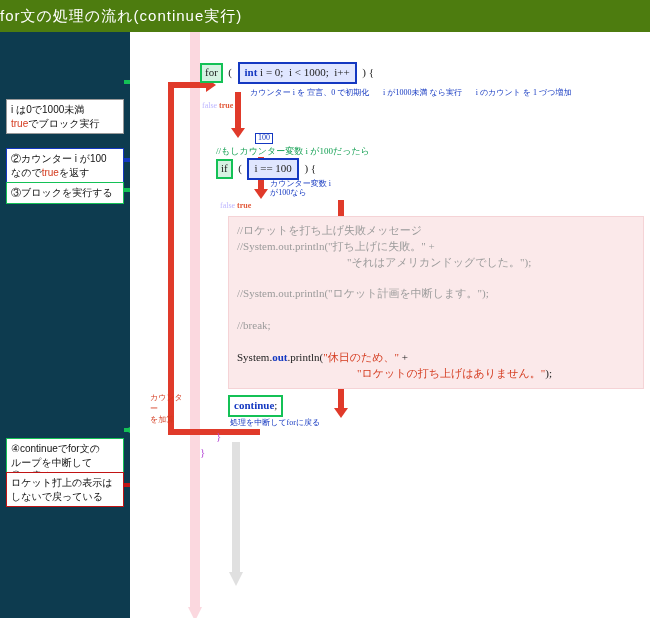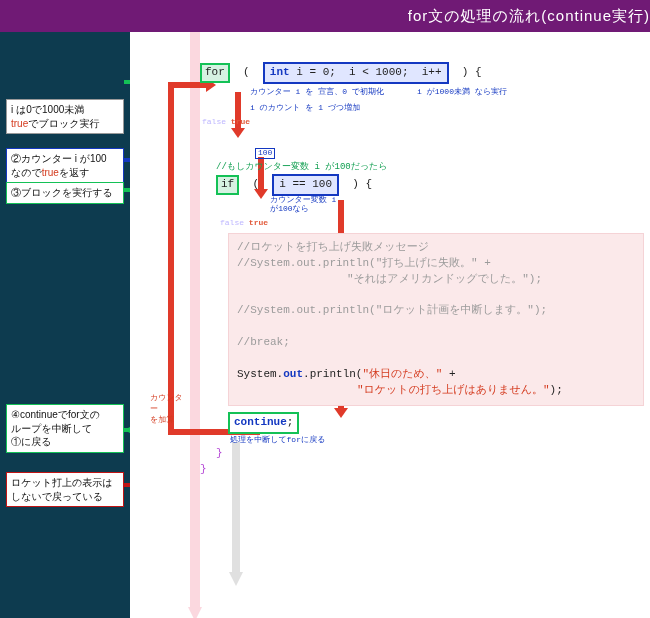--- a/index.html
+++ b/index.html
@@ -1,25 +1,25 @@
 <!DOCTYPE html>
 <html><head>
 <meta charset="utf-8">
 <style>
 *{box-sizing:border-box;margin:0;padding:0}
 body{width:650px;height:618px;font-family:"Hiragino Sans","Meiryo",sans-serif;background:#fff;overflow:hidden}
 .root{width:650px;height:618px;position:relative}
-.titlebar{width:100%;height:32px;background:#701a75;color:#fff;text-align:right;font-size:15px;line-height:32px;letter-spacing:1px}
+.titlebar{width:100%;height:32px;background:#4d7c0f;color:#fff;text-align:left;font-size:15px;line-height:32px;letter-spacing:1px}
 .sidebar{position:absolute;left:0;top:32px;bottom:0;width:130px;background:#0d3b4f}
 .codearea{position:absolute;left:130px;top:32px;right:0;bottom:0;background:#fff}
 .callout{position:absolute;left:6px;width:118px;border:1px solid #14c156;background:#fff;color:#111;font-size:10px;line-height:1.35;padding:3px 4px}
 .callout.blue{border-color:#1438c1}
 .callout.red{border-color:#c11414}
 .true{color:#d43a1e}
-.codewrap{position:absolute;left:70px;top:30px;right:6px;bottom:6px;font-family:Liberation Mono, monospace;font-size:11px;line-height:1.45;color:#222}
+.codewrap{position:absolute;left:70px;top:30px;right:6px;bottom:6px;font-family:Liberation Serif, serif;font-size:11px;line-height:1.45;color:#222}
 .kw{color:#1438c1;font-weight:bold}
 .kwbox{border:2px solid #14c156;background:#d6f2e2;padding:0 3px;display:inline-block}
 .exprbox{border:2px solid #1438c1;background:#e0e6ff;padding:1px 5px;display:inline-block}
 .varbox{border:1px solid #999;background:#f5f5f5;padding:0 5px;display:inline-block}
 .note{color:#1438c1;font-size:8px;line-height:1.1;display:inline-block}
 .tfnote{font-size:8px}
 .tfnote .f{color:#bdb6ff}
 .tfnote .t{color:#e25a3b;font-weight:bold}
 .green-note{color:#14a053;font-size:9px}
 .innerblock{background:#fbe9ea;border:1px solid #f5d3d6;padding:6px 8px;margin:4px 0 6px 28px}
@@ -39,21 +39,21 @@
 </head>
 <body>
 <div class="root">
 
 <div class="titlebar">for文の処理の流れ(continue実行)</div>
 <div class="sidebar"></div>
 
 <div class="callout" style="top:99px;border-color:#999"><span>i は0で1000未満</span><br><span class="true">true</span><span>でブロック実行</span></div>
 <div class="callout blue" style="top:148px"><span>②カウンター i が100</span><br><span>なので</span><span class="true">true</span><span>を返す</span></div>
 <div class="callout" style="top:182px"><span>③ブロックを実行する</span></div>
-<div class="callout" style="top:404px"><span>④continueでfor文の</span><br><span>ループを中断して</span><br><span>①に戻る</span></div>
+<div class="callout" style="top:438px"><span>④continueでfor文の</span><br><span>ループを中断して</span><br><span>①に戻る</span></div>
 <div class="callout red" style="top:472px"><span>ロケット打上の表示は</span><br><span>しないで戻っている</span></div>
 
 <svg style="position:absolute;left:124px;top:72px" width="90" height="20">
       <line x1="0" y1="10" x2="80" y2="10" stroke="#14c156" stroke-width="4"></line>
       <polygon points="80,4 92,10 80,16" fill="#14c156"></polygon>
     </svg>
 <svg style="position:absolute;left:124px;top:150px" width="130" height="20">
       <line x1="0" y1="10" x2="120" y2="10" stroke="#1438c1" stroke-width="4"></line>
       <polygon points="120,4 132,10 120,16" fill="#1438c1"></polygon>
     </svg>

